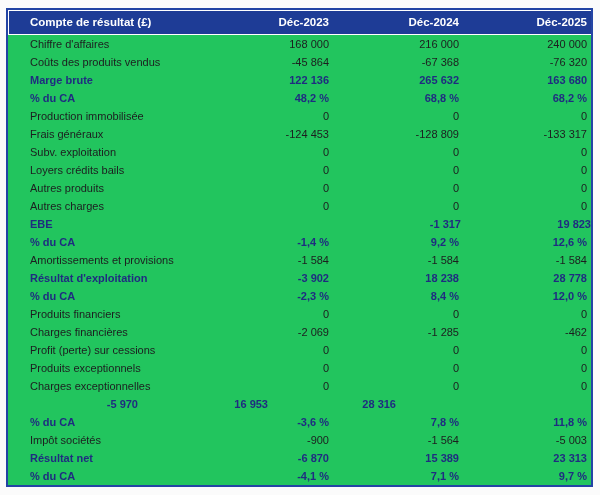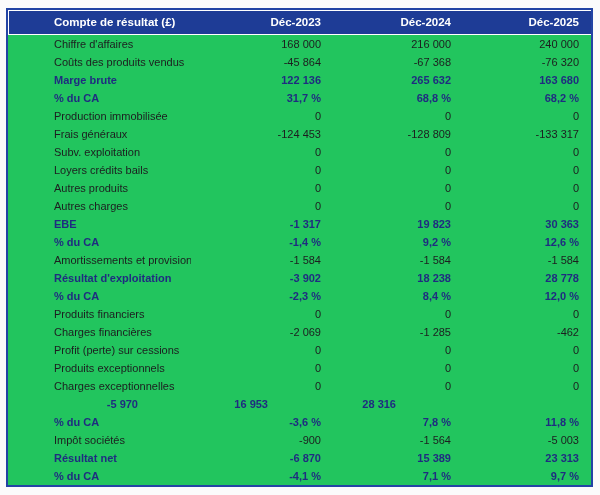--- a/index.html
+++ b/index.html
@@ -40,30 +40,29 @@
   }
   .row.bold {
     font-weight: 700;
     color: #1F2C80;
   }
   .cell-label {
     flex: 1;
     padding-left: 22px;
     white-space: nowrap;
     overflow: hidden;
-    margin-left: 24px;
   }
   .cell-num {
     width: 130px;
     text-align: right;
     white-space: nowrap;
   }
   .cell-num.last {
     width: 128px;
-    padding-right: 12px;
+    padding-right: 4px;
   }
 </style>
 </head>
 <body>
 
 <div class="financial-table">
   <div class="header-row">
     <div class="cell-label">Compte de résultat (£)</div>
     <div class="cell-num">Déc-2023</div>
     <div class="cell-num">Déc-2024</div>
@@ -83,21 +82,21 @@
         <div class="cell-num last">-76 320</div>
       </div>
       <div class="row bold">
         <div class="cell-label">Marge brute</div>
         <div class="cell-num">122 136</div>
         <div class="cell-num">265 632</div>
         <div class="cell-num last">163 680</div>
       </div>
       <div class="row bold">
         <div class="cell-label">% du CA</div>
-        <div class="cell-num">31,7 %</div>
+        <div class="cell-num">48,2 %</div>
         <div class="cell-num">68,8 %</div>
         <div class="cell-num last">68,2 %</div>
       </div>
       <div class="row">
         <div class="cell-label">Production immobilisée</div>
         <div class="cell-num">0</div>
         <div class="cell-num">0</div>
         <div class="cell-num last">0</div>
       </div>
       <div class="row">
@@ -127,21 +126,20 @@
       <div class="row">
         <div class="cell-label">Autres charges</div>
         <div class="cell-num">0</div>
         <div class="cell-num">0</div>
         <div class="cell-num last">0</div>
       </div>
       <div class="row bold">
         <div class="cell-label">EBE</div>
         <div class="cell-num">-1 317</div>
         <div class="cell-num">19 823</div>
-        <div class="cell-num last">30 363</div>
       </div>
       <div class="row bold">
         <div class="cell-label">% du CA</div>
         <div class="cell-num">-1,4 %</div>
         <div class="cell-num">9,2 %</div>
         <div class="cell-num last">12,6 %</div>
       </div>
       <div class="row">
         <div class="cell-label">Amortissements et provisions</div>
         <div class="cell-num">-1 584</div>

